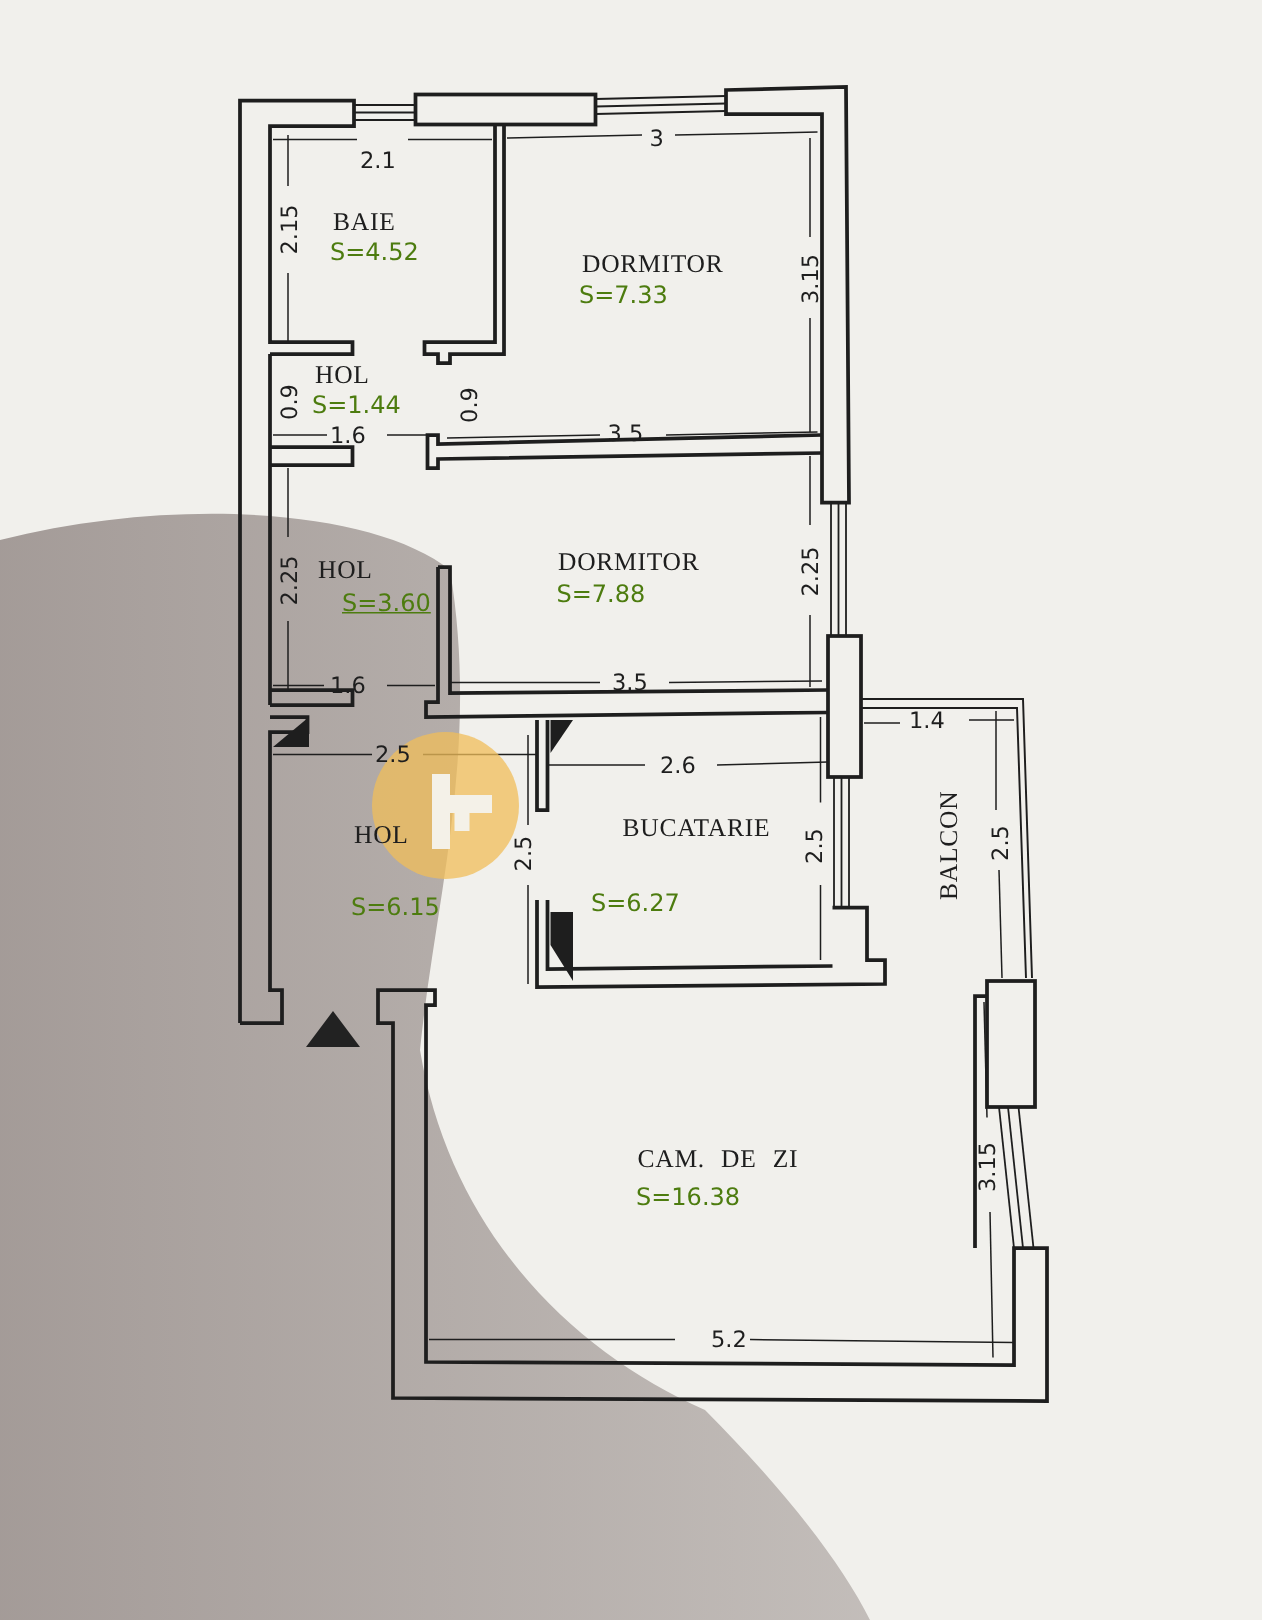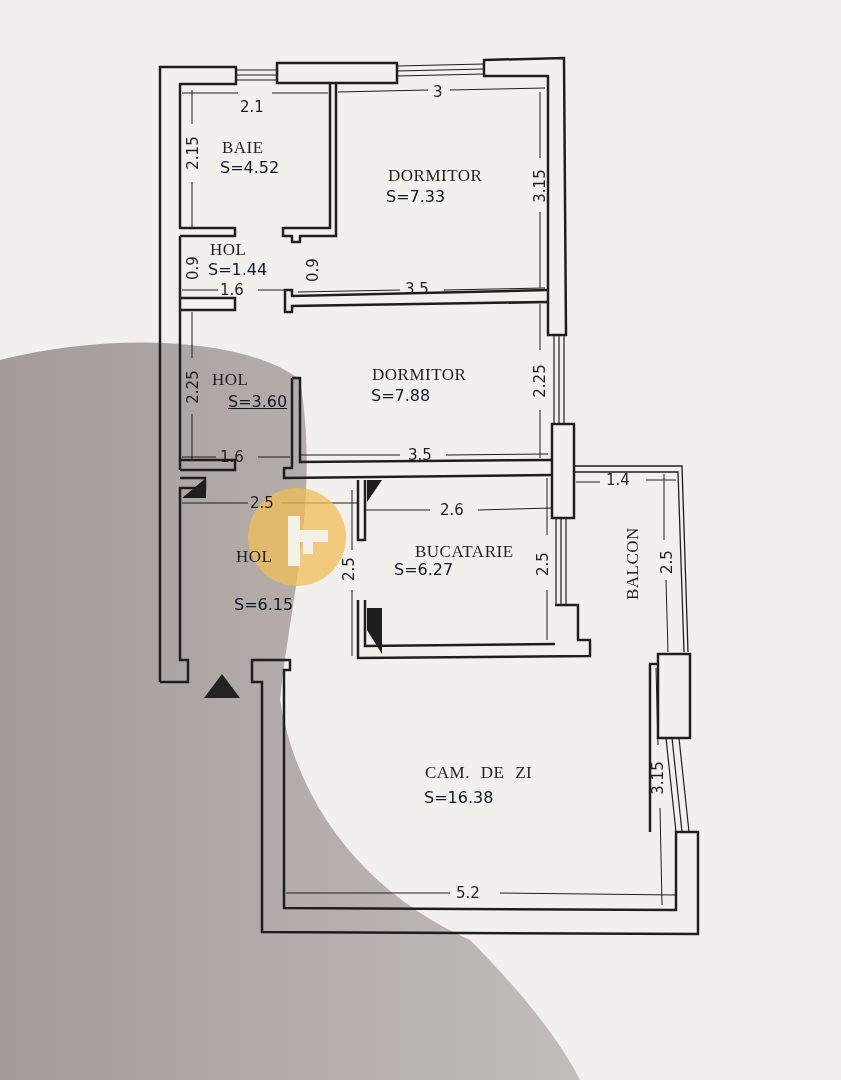--- a/index.html
+++ b/index.html
@@ -13,21 +13,21 @@
     pointer-events: none;
   }
   .plan { position: absolute; left: 0; top: 0; }
   .room-label {
     position: absolute; font-family: "Liberation Serif", serif;
     font-size: 17px; line-height: 20px; color: #1e1e1e; letter-spacing: 0.5px;
     white-space: nowrap;
   }
   .room-area {
     position: absolute; font-family: "DejaVu Sans", sans-serif;
-    font-size: 16px; line-height: 20px; color: #0f172a; white-space: nowrap;
+    font-size: 16px; line-height: 20px; color: #4d7c0f; white-space: nowrap;
   }
   .dim {
     position: absolute; font-family: "DejaVu Sans", sans-serif;
     font-size: 15px; line-height: 16px; color: #1e1e1e; white-space: nowrap;
     background: transparent;
   }
   .rot { transform: rotate(-90deg); transform-origin: center center; }
   .watermark {
     position: absolute; left: 248px; top: 488px; width: 98px; height: 98px;
     border-radius: 50%; background: rgba(240,190,90,0.75);
@@ -180,21 +180,21 @@
 <div class="room-label" style="left:212px;top:370px;">HOL</div>
 <div class="room-area" style="left:228px;top:392px;text-decoration:underline;">S=3.60</div>
 
 <div class="room-label" style="left:372px;top:365px;">DORMITOR</div>
 <div class="room-area" style="left:371px;top:386px;">S=7.88</div>
 
 <div class="room-label" style="left:236px;top:547px;">HOL</div>
 <div class="room-area" style="left:234px;top:570px;margin-top:25px;">S=6.15</div>
 
 <div class="room-label" style="left:395px;top:542px;margin-left:20px;">BUCATARIE</div>
-<div class="room-area" style="left:394px;top:560px;">S=6.27</div>
+<div class="room-area" style="left:394px;top:592px;">S=6.27</div>
 
 <div class="room-label rot" style="left:598px;top:555px;width:70px;text-align:center;">BALCON</div>
 
 <div class="room-label" style="left:425px;top:763px;word-spacing:6px;">CAM. DE ZI</div>
 <div class="room-area" style="left:424px;top:788px;">S=16.38</div>
 
 <div class="dim" style="left:240px;top:86px;margin-top:13px;">2.1</div>
 <div class="dim rot" style="left:176px;top:145px;width:34px;text-align:center;">2.15</div>
 <div class="dim" style="left:433px;top:84px;">3</div>
 <div class="dim rot" style="left:522px;top:178px;width:36px;text-align:center;">3.15</div>
@@ -206,13 +206,13 @@
 <div class="dim rot" style="left:521px;top:373px;width:38px;text-align:center;">2.25</div>
 <div class="dim" style="left:220px;top:449px;">1.6</div>
 <div class="dim" style="left:408px;top:447px;">3.5</div>
 <div class="dim" style="left:250px;top:495px;">2.5</div>
 <div class="dim rot" style="left:334px;top:561px;width:30px;text-align:center;">2.5</div>
 <div class="dim" style="left:440px;top:502px;">2.6</div>
 <div class="dim rot" style="left:528px;top:556px;width:30px;text-align:center;">2.5</div>
 <div class="dim" style="left:606px;top:472px;">1.4</div>
 <div class="dim rot" style="left:652px;top:554px;width:30px;text-align:center;">2.5</div>
 <div class="dim rot" style="left:640px;top:770px;width:36px;text-align:center;">3.15</div>
-<div class="dim" style="left:456px;top:885px;">5.2</div>
+<div class="dim" style="left:474px;top:885px;">5.2</div>
 
 </body></html>

